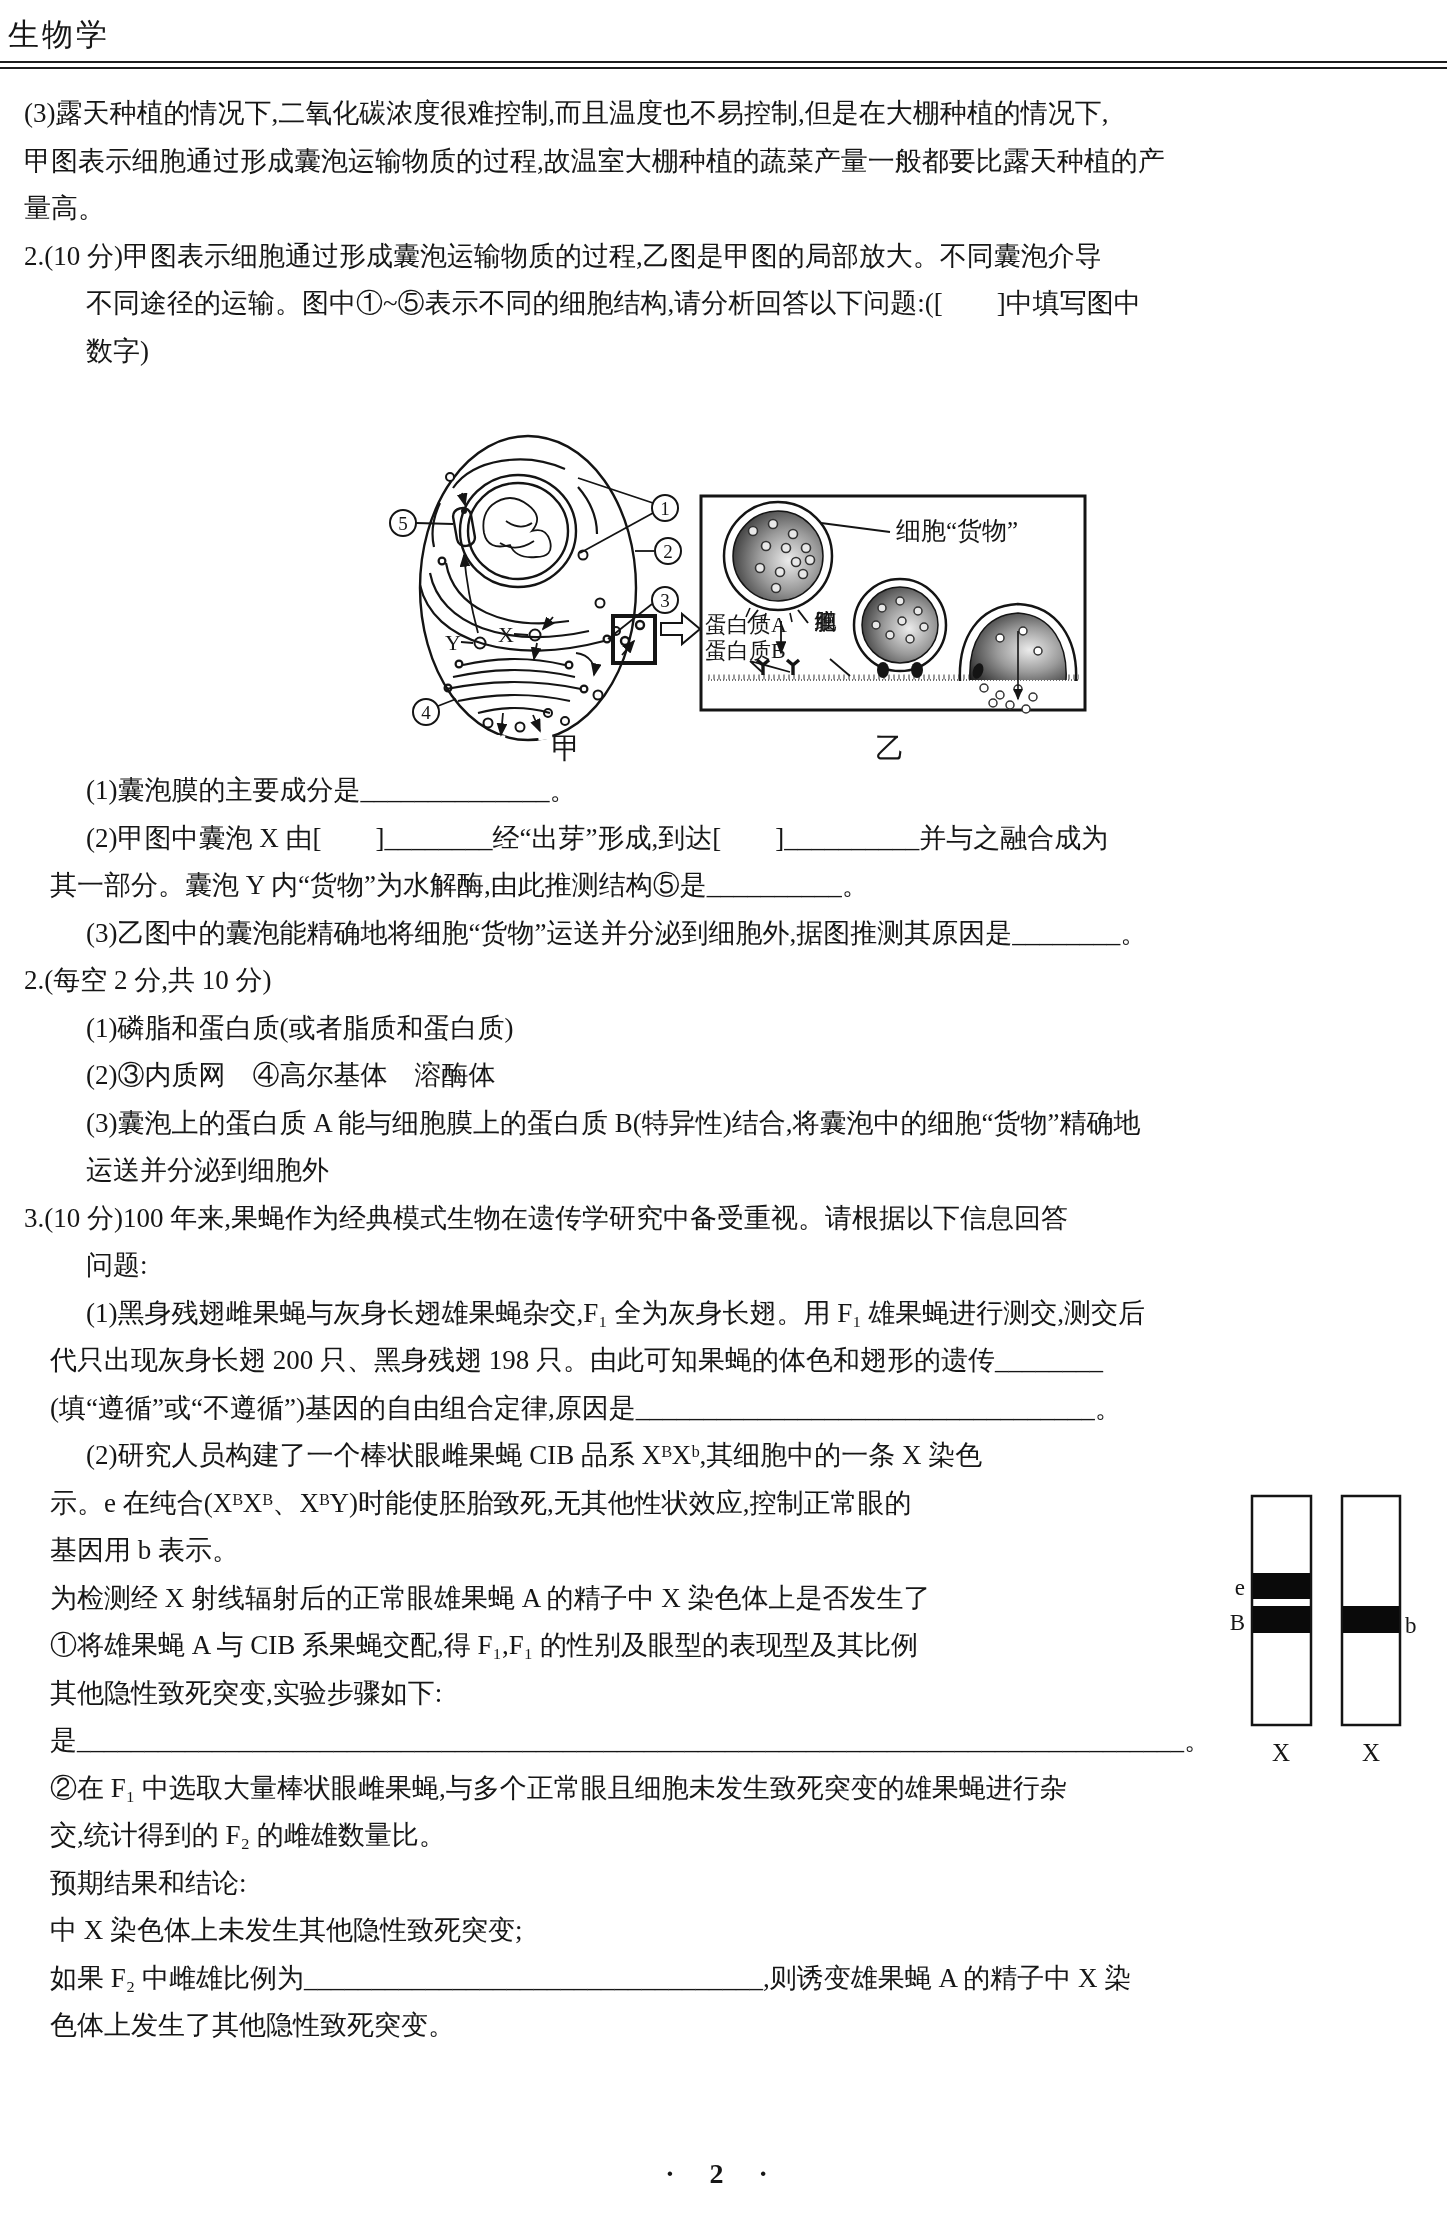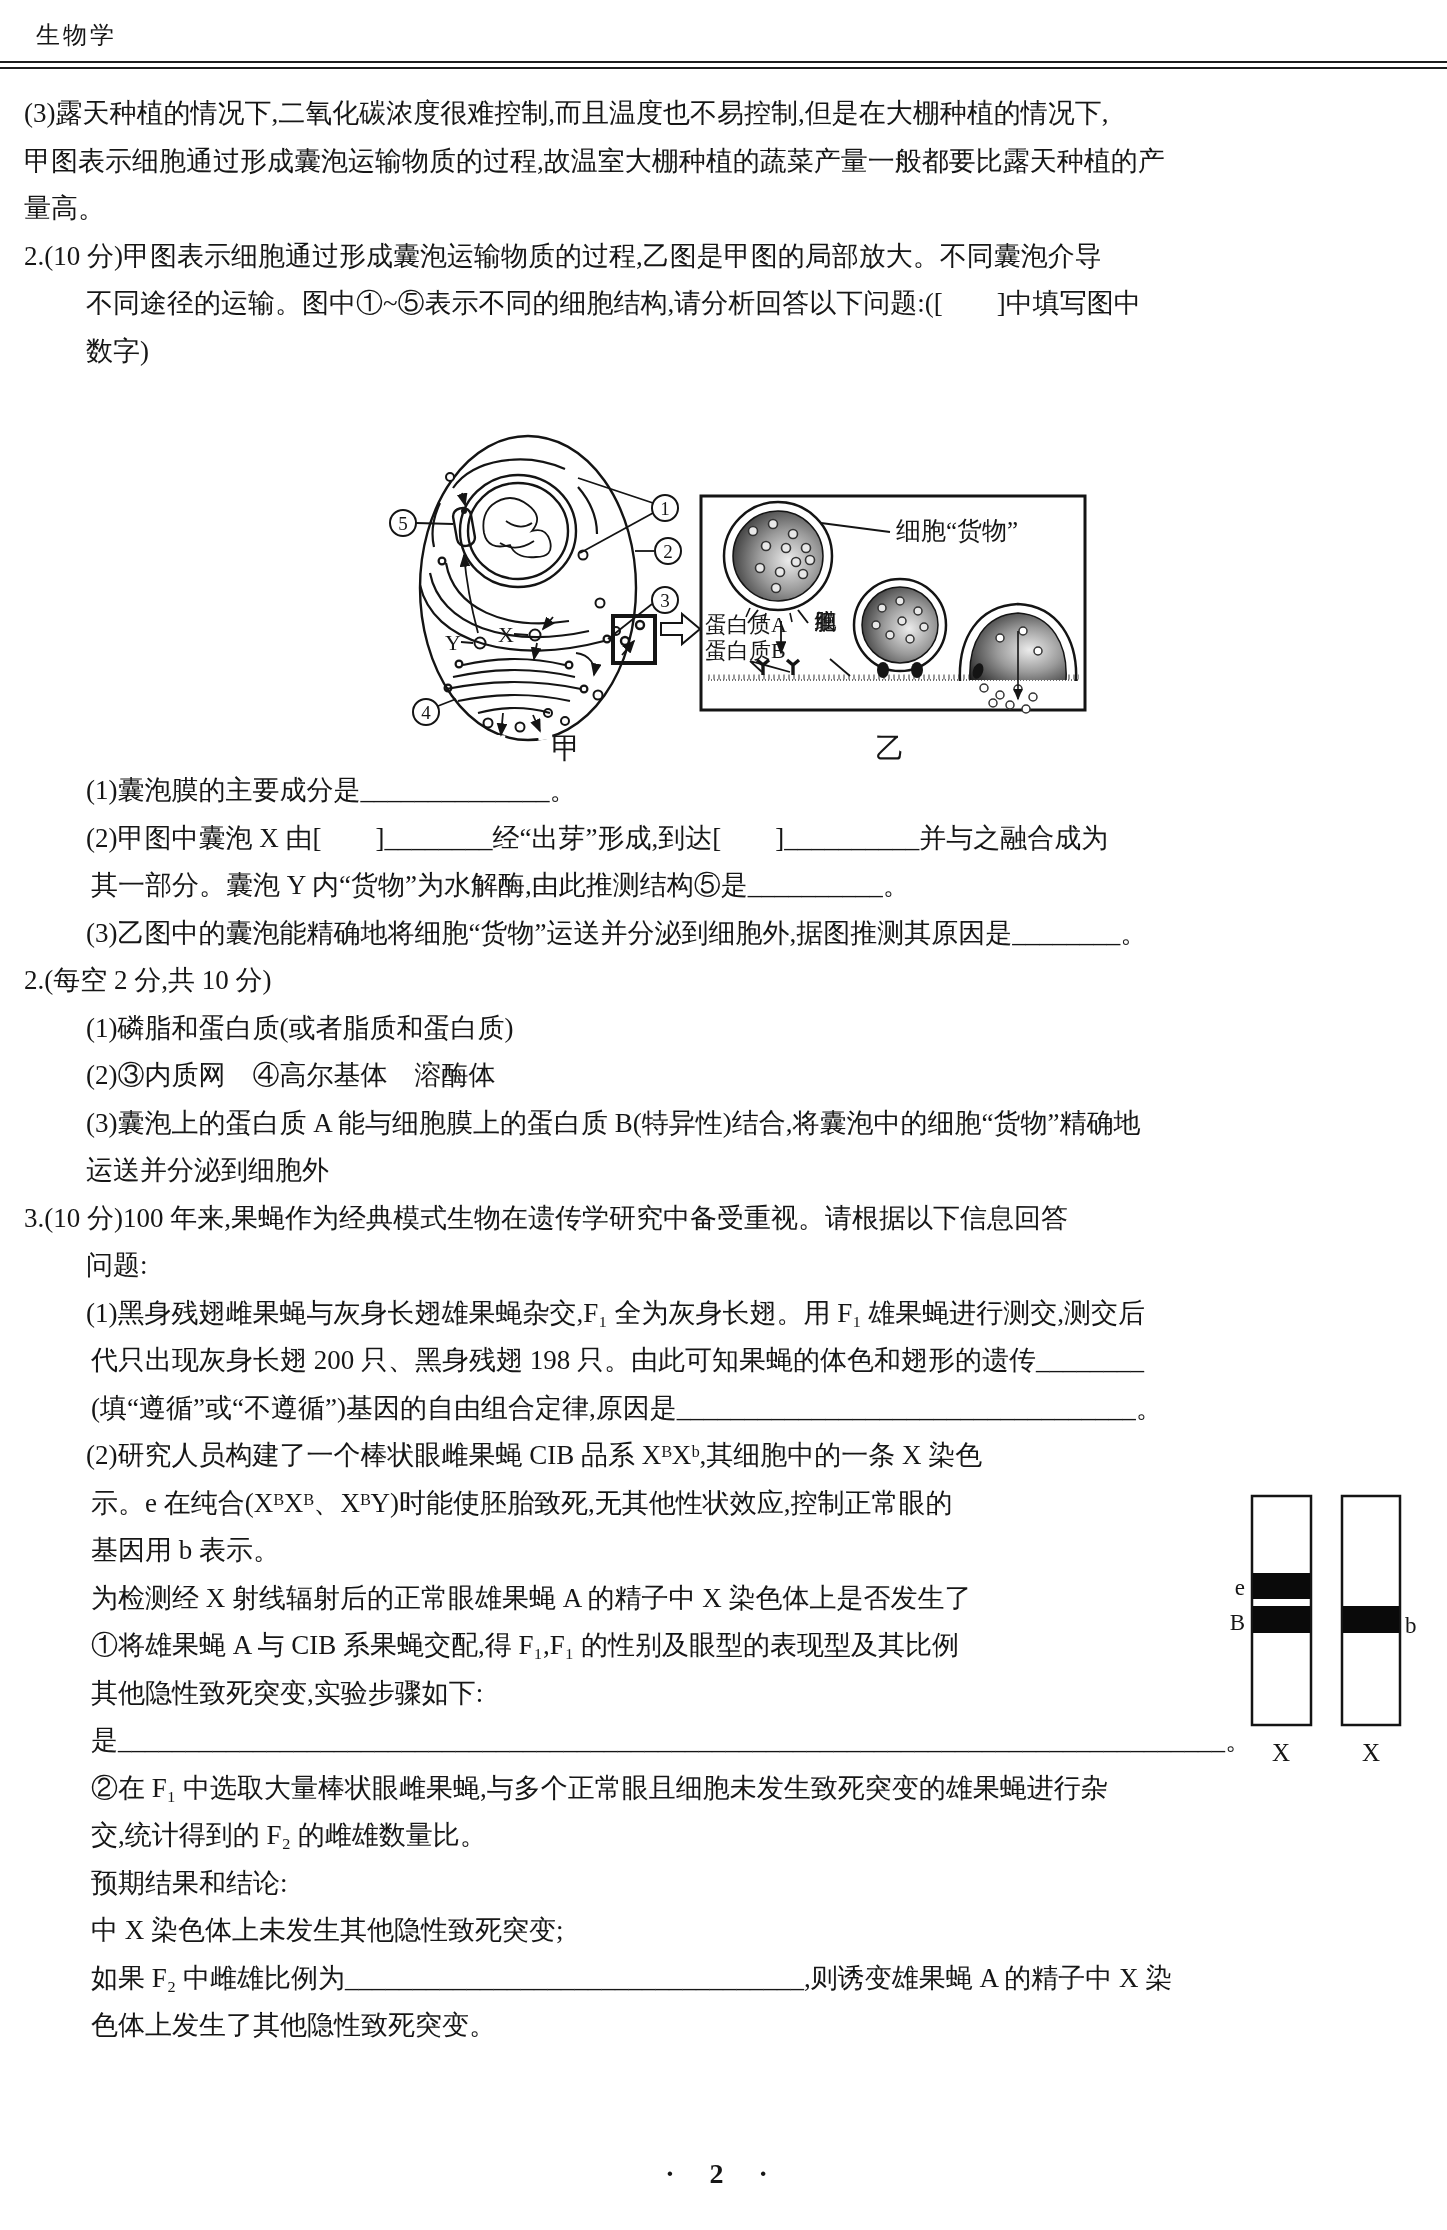--- a/index.html
+++ b/index.html
@@ -1,26 +1,26 @@
 <!DOCTYPE html>
 <html><head>
 <meta charset="utf-8">
 <style>
   html,body{margin:0;padding:0;}
   body{
     width:1447px;height:2230px;background:#ffffff;color:#161616;position:relative;overflow:hidden;
     font-family:"Liberation Serif","DejaVu Serif",serif;font-size:27px;
   }
-  .hdr{padding:14px 0 0 36px;font-size:24px;letter-spacing:3px;line-height:42px;}
+  .hdr{padding:14px 0 0 8px;font-size:31px;letter-spacing:3px;line-height:42px;}
   .rule{margin-top:5px;height:4px;border-top:2.5px solid #1d1d1d;border-bottom:2.5px solid #1d1d1d;}
   .textblock{margin-top:21px;}
   .ln{white-space:nowrap;line-height:47.5px;height:47.5px;}
   .i0{padding-left:24px}
   .i1{padding-left:86px}
-  .i2{padding-left:91px}
+  .i2{padding-left:50px}
   .figure-wrap{height:392px;position:relative;}
   #cellfig{position:absolute;left:278px;top:28px;}
   #chromfig{position:absolute;left:1228px;top:1468px;}
   .ftr{position:absolute;left:0;right:0;top:2158px;text-align:center;font-size:28px;font-weight:bold;letter-spacing:14px;}
   svg text{font-family:"Liberation Serif","DejaVu Serif",serif;fill:#161616;}
 </style>
 </head>
 <body>
 
 <div class="hdr">生物学</div>

